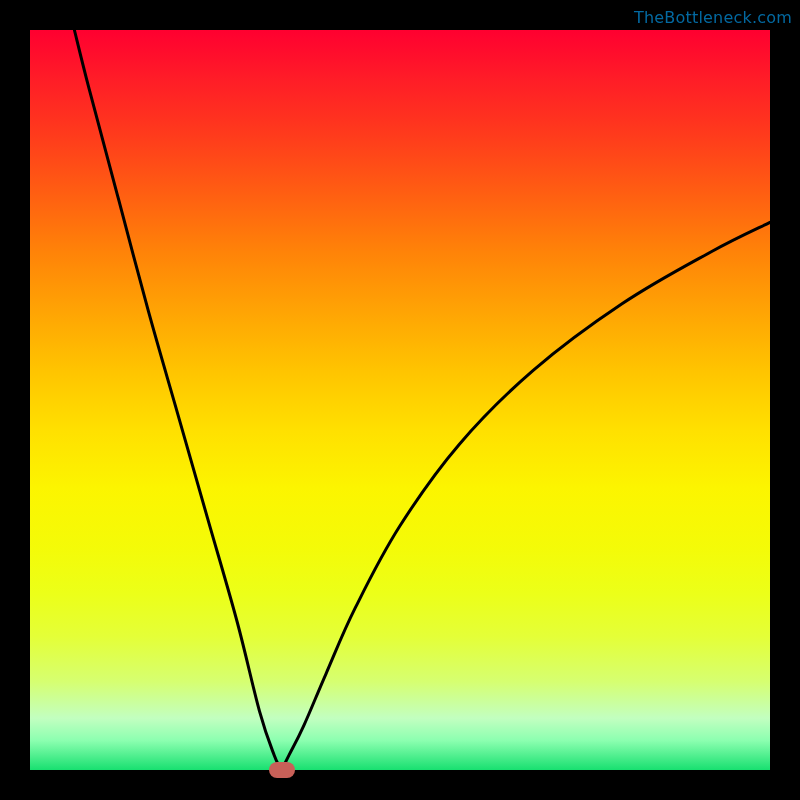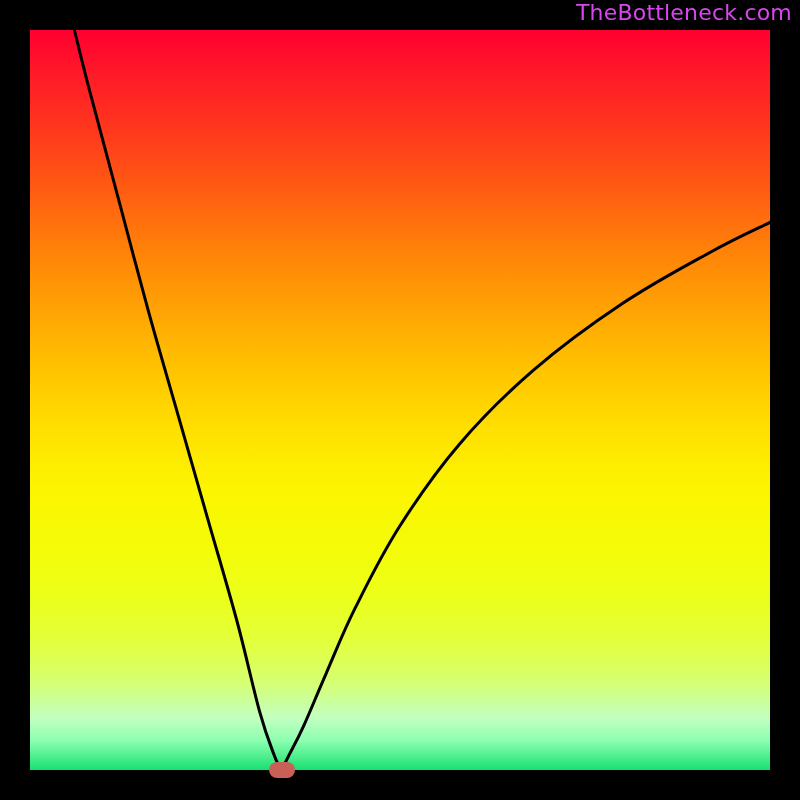--- a/index.html
+++ b/index.html
@@ -3,22 +3,22 @@
 <meta charset="utf-8">
 <style>
   html,body{margin:0;padding:0;width:800px;height:800px;overflow:hidden;background:#000}
   .frame{position:absolute;inset:0;background:#000}
   .plot{position:absolute;left:30px;top:30px;width:740px;height:740px;
         background:linear-gradient(to bottom,
           #ff0030 0%, #ff1a28 6%, #ff3a1c 14%, #ff5e12 22%,
           #ff8308 30%, #ffa404 38%, #ffc400 46%, #ffe000 54%,
           #fcf500 62%, #f4fb08 70%, #ecff18 76%, #e4ff38 82%,
           #d6ff70 88%, #c2ffc0 93%, #8cffb0 96%, #18e070 100%);}
-  .watermark{position:absolute;top:0;right:8px;color:#d946ef;
-             font-family:"DejaVu Sans","Arial",sans-serif;font-size:22px;font-weight:500;
+  .watermark{position:absolute;top:8px;right:8px;color:#0369a1;
+             font-family:"DejaVu Sans","Arial",sans-serif;font-size:16px;font-weight:500;
              letter-spacing:.2px;pointer-events:none}
   svg.curve{position:absolute;left:30px;top:30px;width:740px;height:740px;overflow:visible}
   .marker{position:absolute;width:26px;height:16px;border-radius:8px;
           background:#c86058;transform:translate(-50%,-50%);}
 </style>
 </head>
 <body>
 
 <div class="frame">
   <div class="plot"></div>

